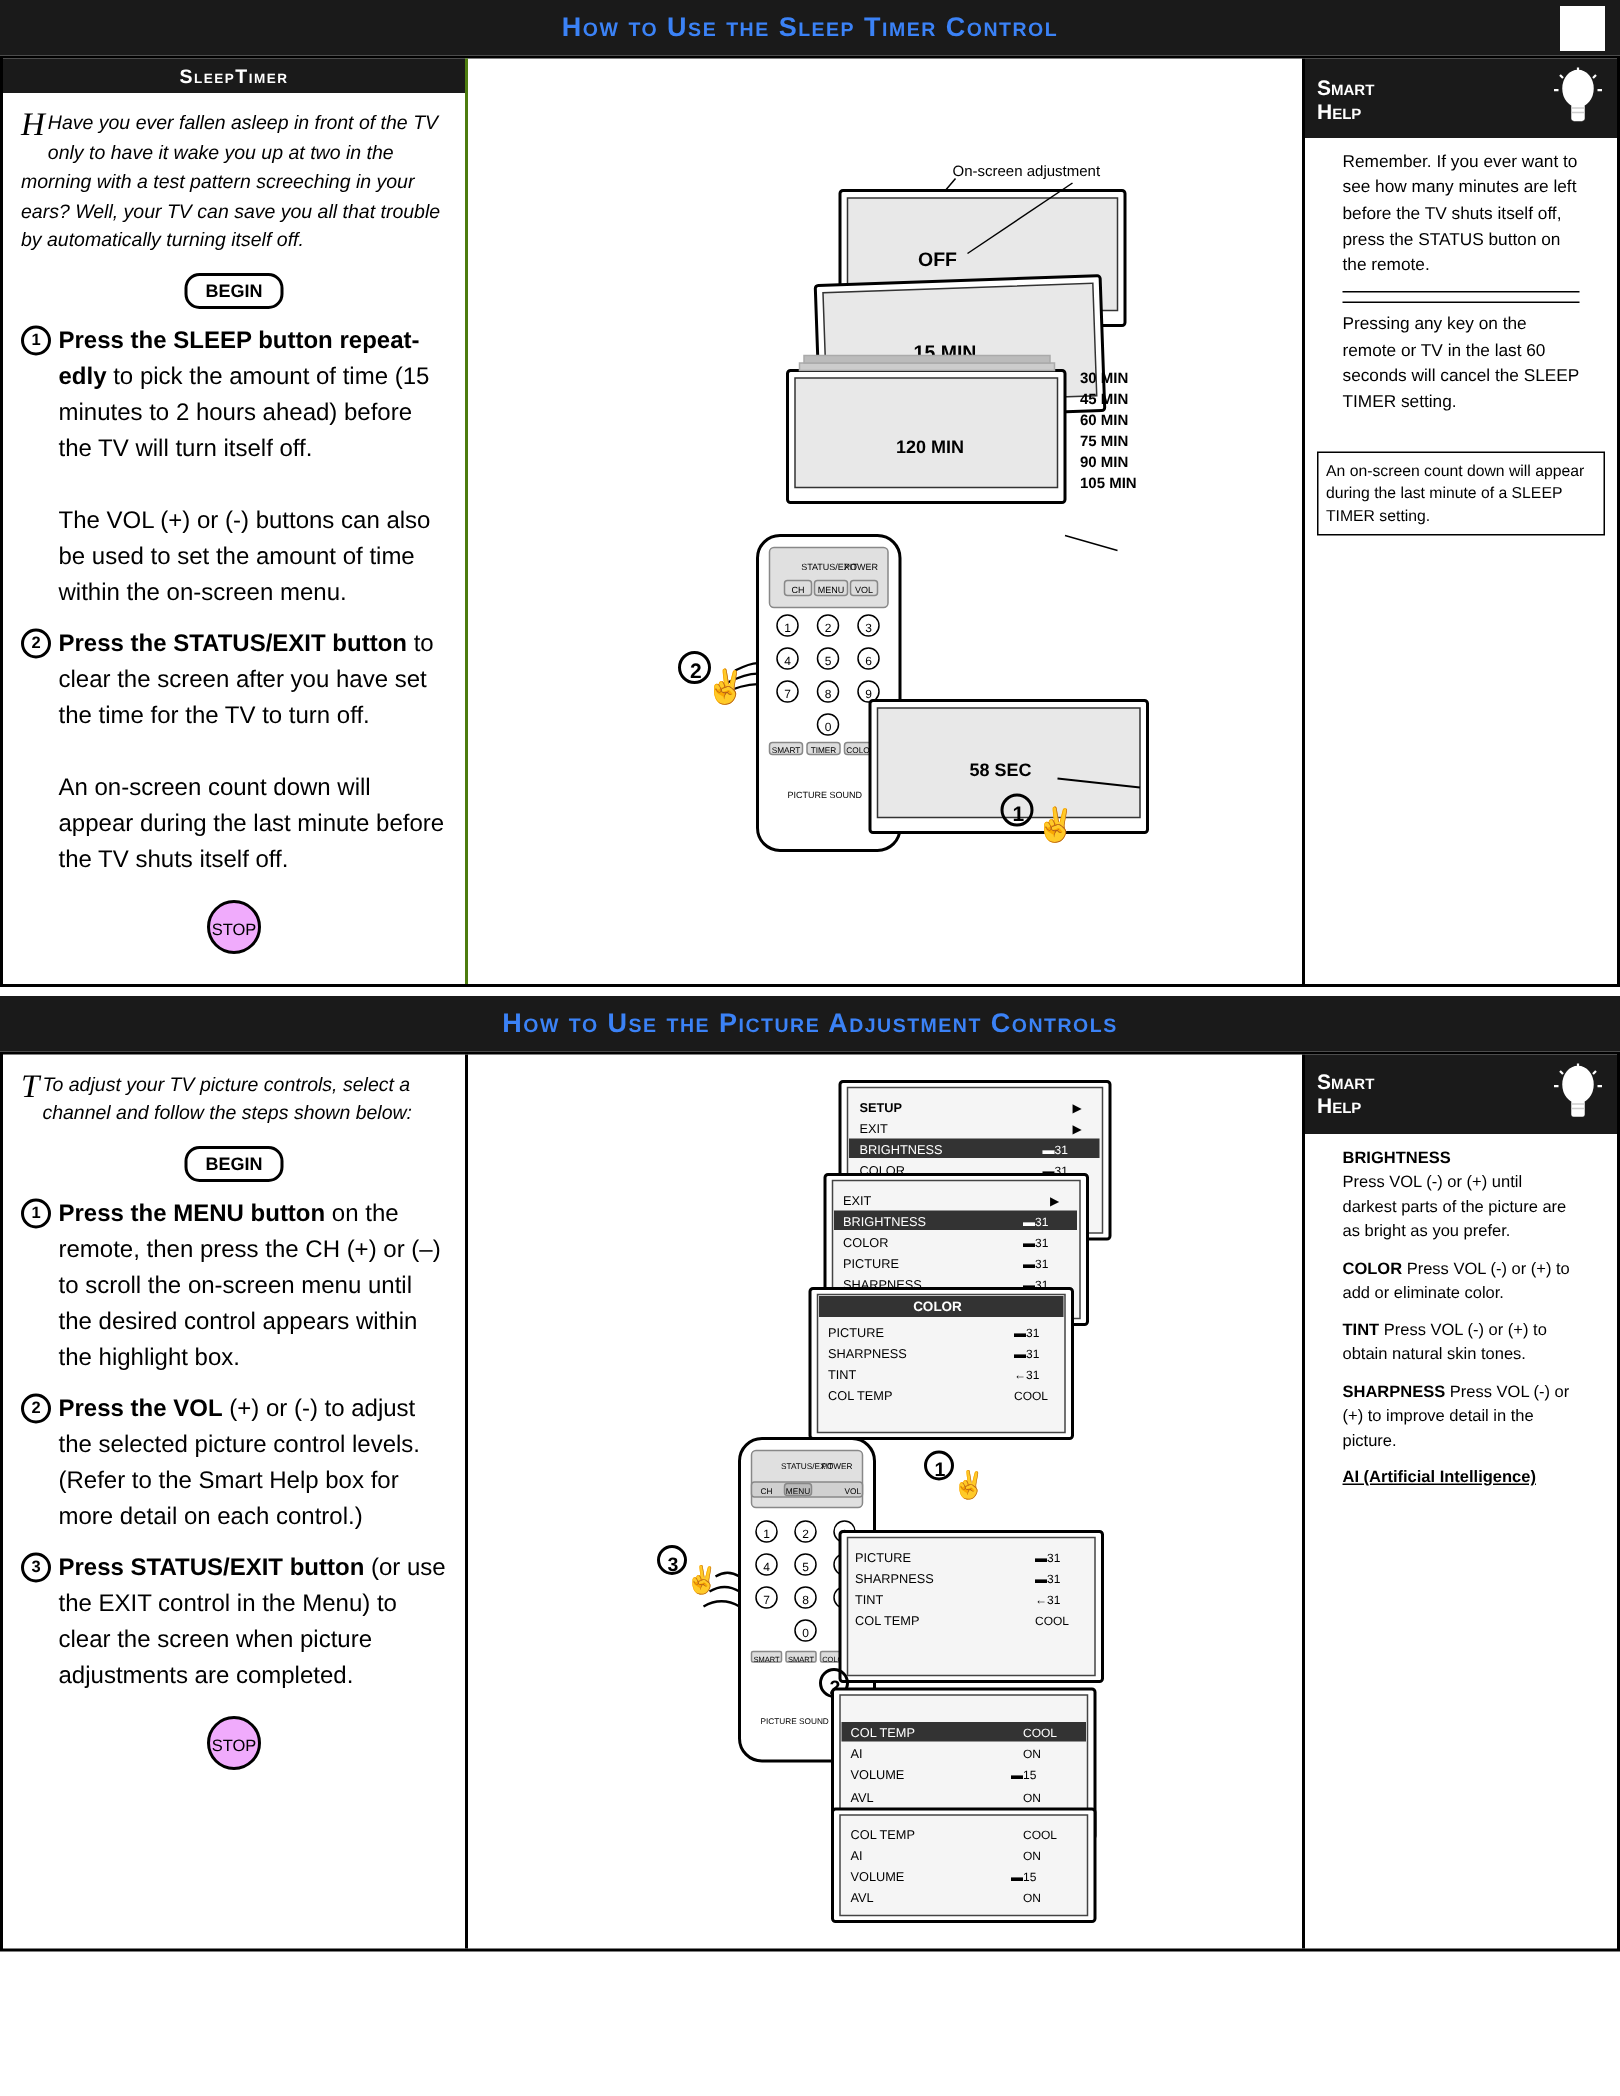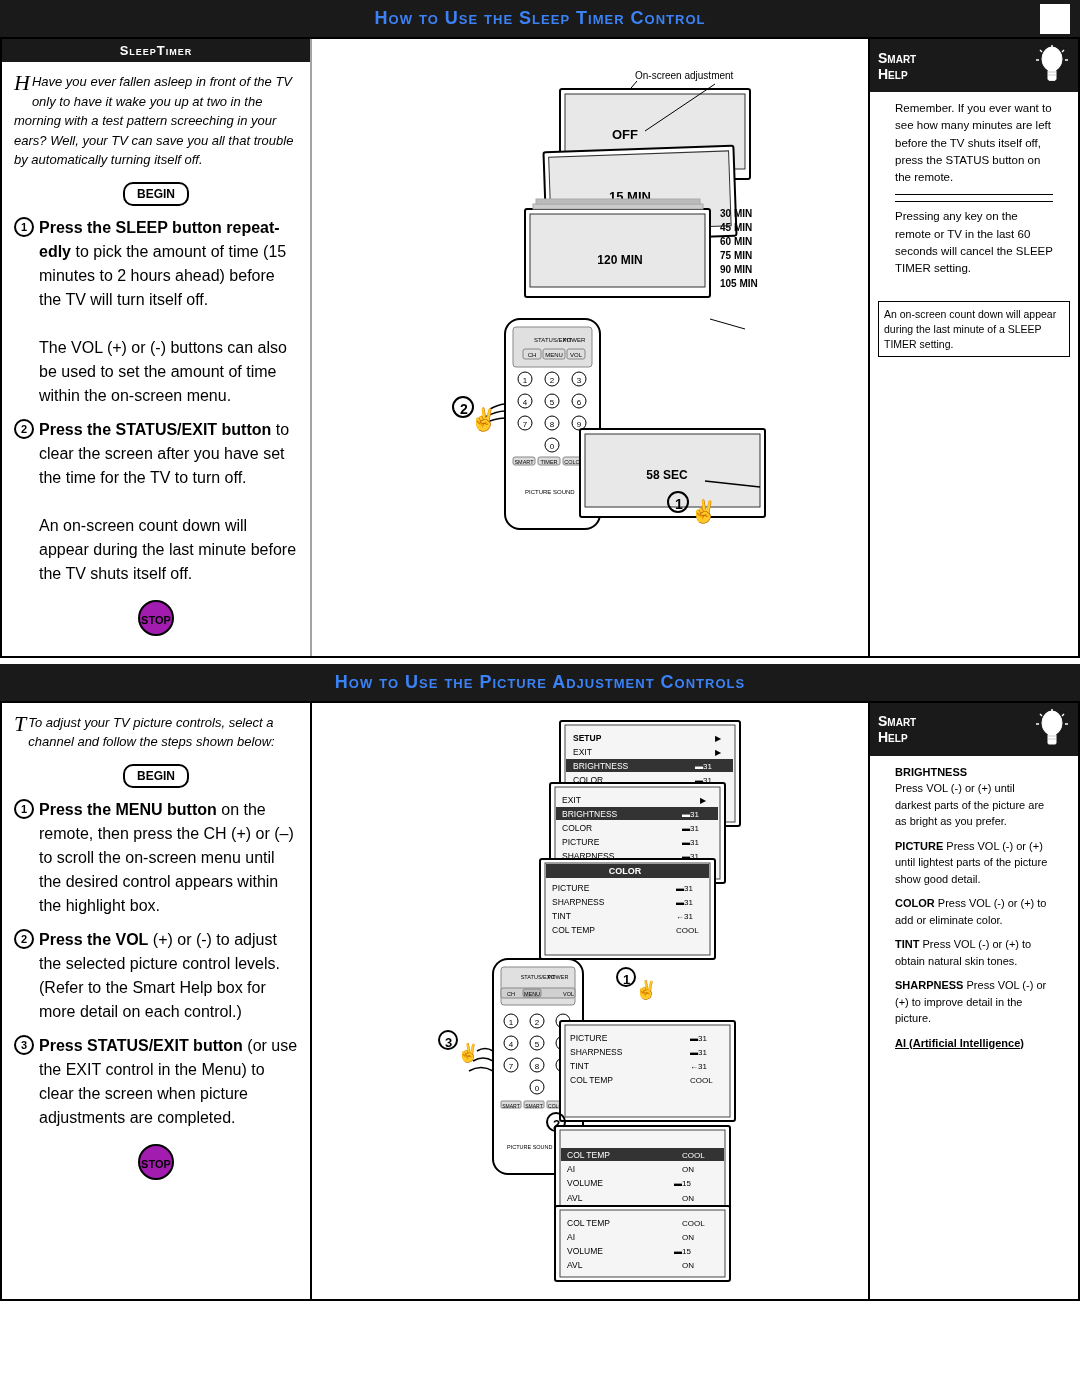--- a/index.html
+++ b/index.html
@@ -37,21 +37,21 @@
 
     .main-container {
       display: flex;
       border: 2px solid #000;
       margin: 0;
     }
 
     
     .left-panel {
       width: 310px;
-      border-right: 2px solid #a3a3a3;
+      border-right: 2px solid #4d7c0f;
       padding: 0;
     }
     .panel-title {
       background: #1a1a1a;
       color: #fff;
       text-align: center;
       font-size: 13px;
       font-weight: bold;
       font-variant: small-caps;
       padding: 4px 0;
@@ -84,25 +84,25 @@
       text-align: center;
       margin: 6px 0;
     }
     .stop-btn {
       display: inline-block;
       border: 2px solid #000;
       border-radius: 50%;
       width: 36px;
       height: 36px;
       font-size: 11px;
-      font-weight: bold;
+      font-weight: normal;
       text-align: center;
       line-height: 36px;
       margin: 4px auto;
-      background: #a21caf;
+      background: #f0abfc;
     }
     .stop-center {
       text-align: center;
       margin: 6px 0;
     }
     .step-item {
       display: flex;
       align-items: flex-start;
       margin-bottom: 10px;
     }
@@ -124,21 +124,21 @@
       line-height: 1.5;
     }
     .step-text b { font-weight: bold; }
 
     
     .middle-panel {
       flex: 1;
       display: flex;
       flex-direction: column;
       align-items: center;
-      justify-content: flex-start;
+      justify-content: center;
       padding: 10px 5px;
       position: relative;
     }
 
     
     .right-panel {
       width: 210px;
       border-left: 2px solid #000;
       padding: 0;
     }
@@ -582,23 +582,20 @@
           <line x1="1" y1="17" x2="4" y2="17" stroke="#fff" stroke-width="1.5"></line>
           <line x1="33" y1="17" x2="30" y2="17" stroke="#fff" stroke-width="1.5"></line>
         </svg>
       </div>
       <div class="smart-help-content" style="font-size:11px;">
         <p>
           <b>BRIGHTNESS</b><br>
           <span>Press VOL (-) or (+) until darkest parts of the picture are as bright as you prefer.</span>
         </p>
         <p>
-          <b>PICTURE</b> <span>Press VOL (-) or (+) until lightest parts of the picture show good detail.</span>
-        </p>
-        <p>
           <b>COLOR</b> <span>Press VOL (-) or (+) to add or eliminate color.</span>
         </p>
         <p>
           <b>TINT</b> <span>Press VOL (-) or (+) to obtain natural skin tones.</span>
         </p>
         <p>
           <b>SHARPNESS</b> <span>Press VOL (-) or (+) to improve detail in the picture.</span>
         </p>
         <p>
           <b><u>AI (Artificial Intelligence)</u></b><br>

